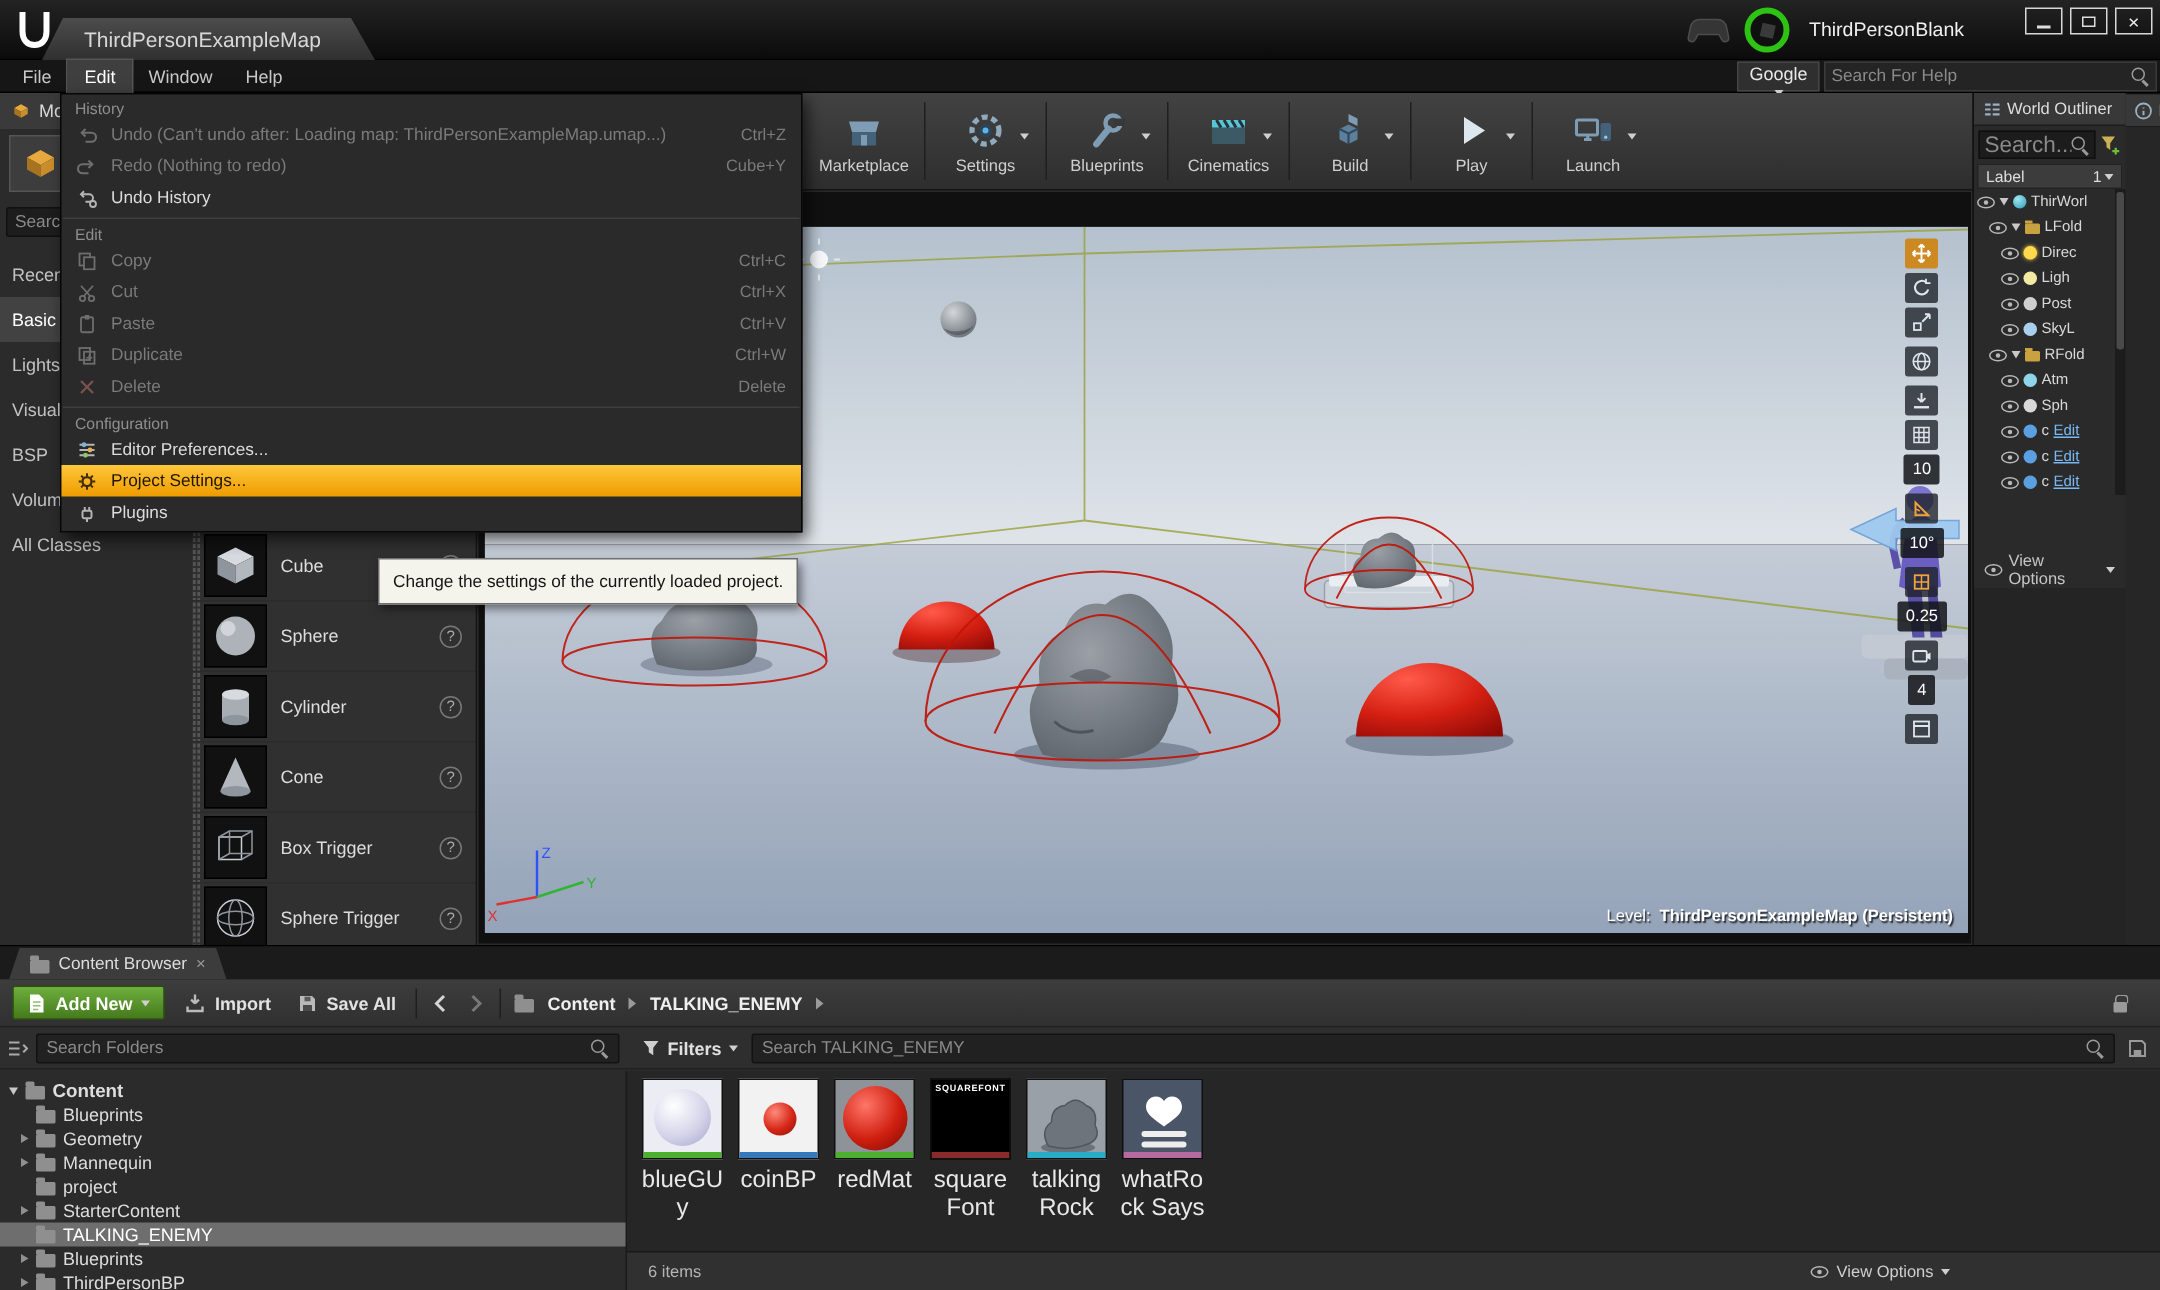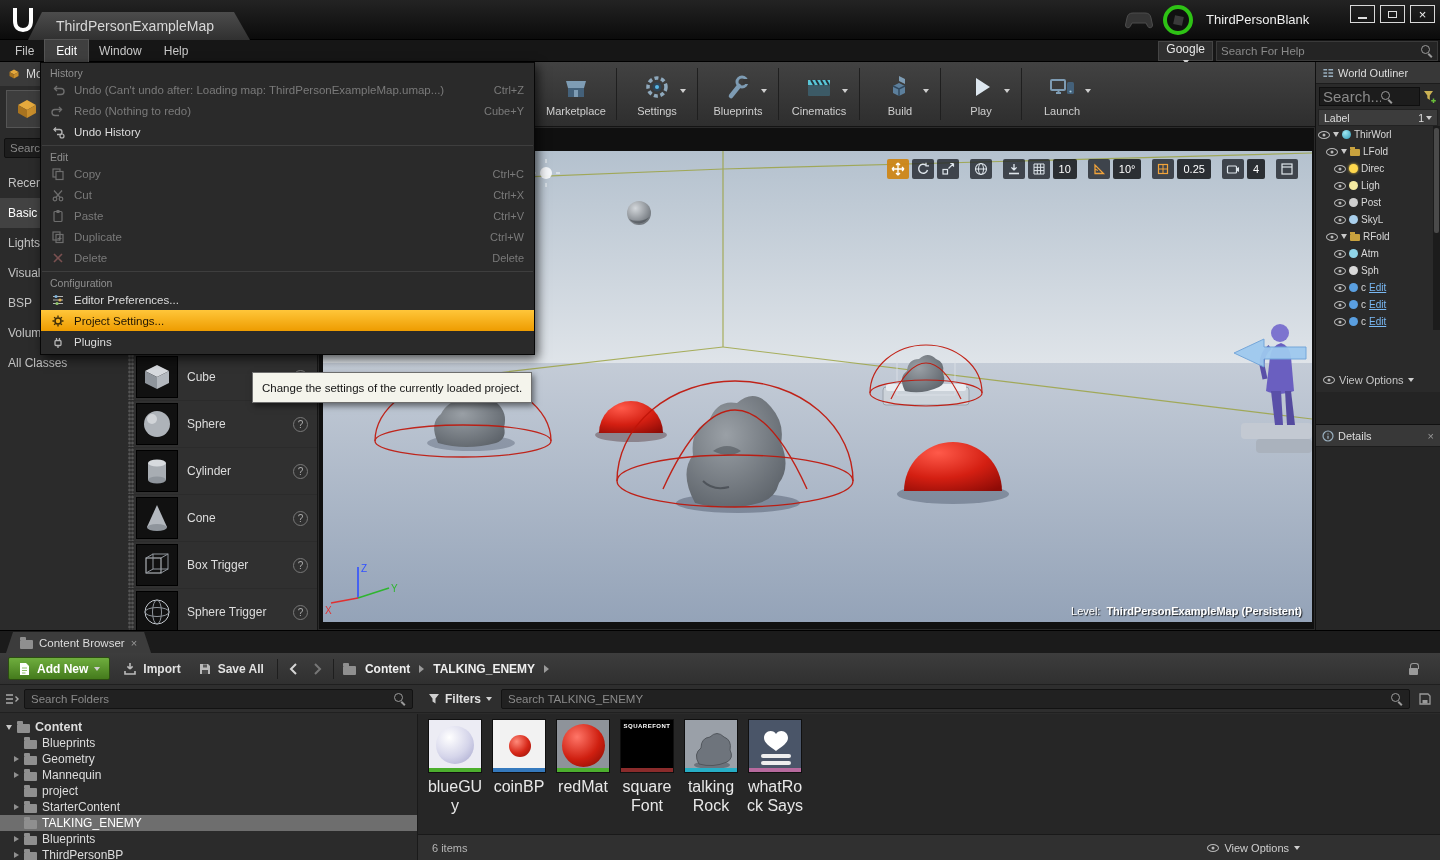--- a/index.html
+++ b/index.html
@@ -68,30 +68,30 @@
   .actor-row { height:46px;margin-bottom:1px;background:#303030;display:flex;align-items:center;}
   .grip { width:6px;align-self:stretch;background-image:radial-gradient(#555 1px, transparent 1.2px);background-size:3px 4px;flex:none;}
   .actor-thumb { width:42px;height:42px;background:#111;border:1px solid #000;margin-left:2px;display:flex;align-items:center;justify-content:center;flex:none;}
   .actor-name { flex:1;padding-left:9px;font-size:12px;color:#ddd;white-space:nowrap;overflow:hidden;}
   .help-circle { width:15px;height:15px;border:1px solid #787878;border-radius:50%;color:#aaa;font-size:10px;display:flex;align-items:center;justify-content:center;margin-right:10px;flex:none;}
 
   
   .viewport { position:absolute;left:318px;top:127px;width:997px;height:503px;background:#101010;border:1px solid #2a2a2a;overflow:hidden;}
   .scene { position:absolute;left:4px;top:23px;width:989px;height:471px;overflow:hidden;}
   .scene-svg { position:absolute;left:0;top:0;}
-  .vp-toolbar { position:absolute;top:8px;right:14px;display:flex;align-items:center;gap:3px;}
+  .vp-toolbar { position:absolute;top:8px;right:14px;display:flex;align-items:center;gap:3px;flex-direction:column;}
   .vpb { height:20px;min-width:22px;padding:0 3px;background:rgba(28,32,38,.78);border-radius:2px;display:flex;align-items:center;justify-content:center;flex:none;}
   .vpb.active { background:rgba(206,132,18,.92);}
   .vpv { height:20px;padding:0 6px;background:rgba(18,20,24,.85);color:#fff;font-size:11px;display:flex;align-items:center;border-radius:2px;flex:none;}
   .vp-gap { width:5px;flex:none;}
   .level-label { position:absolute;right:10px;bottom:5px;font-size:11px;color:#fff;text-shadow:1px 1px 1px rgba(0,0,0,.8);display:flex;gap:6px;}
   .level-label b { font-weight:bold;}
 
   
-  .right-panel { position:absolute;left:1315px;top:62px;width:125px;height:568px;background:#242424;border-left:1px solid #111;display:flex;flex-direction:column;overflow:hidden;}
+  .right-panel { position:absolute;left:1315px;top:62px;width:125px;height:568px;background:#242424;border-left:1px solid #111;display:flex;flex-direction:row;overflow:hidden;}
   .wo { height:330px;position:relative;background:#2a2a2a;}
   .panel-tab { height:22px;background:#383838;display:flex;align-items:center;gap:4px;padding:0 6px;font-size:11px;color:#ddd;border-bottom:1px solid #1c1c1c;}
   .panel-tab .spacer { flex:1;}
   .wo-search { margin:3px 3px;height:19px;display:flex;align-items:center;gap:3px;}
   .wo-search .box { flex:1;height:19px;background:#1c1c1c;border:1px solid #0f0f0f;display:flex;align-items:center;padding:0 3px;}
   .wo-search input { width:58px;background:transparent;border:none;outline:none;color:#ddd;font-size:15px;font-family:inherit;}
   .wo-header { height:17px;margin:0 2px;background:#3c3c3c;border:1px solid #222;display:flex;align-items:center;justify-content:space-between;padding:0 5px;font-size:10.5px;color:#ddd;}
   .wo-rows { position:relative;font-size:10px;color:#d8d8d8;}
   .wo-row { height:17px;display:flex;align-items:center;gap:3px;padding-left:2px;white-space:nowrap;overflow:hidden;}
   .wo-row .lbl { overflow:hidden;}

